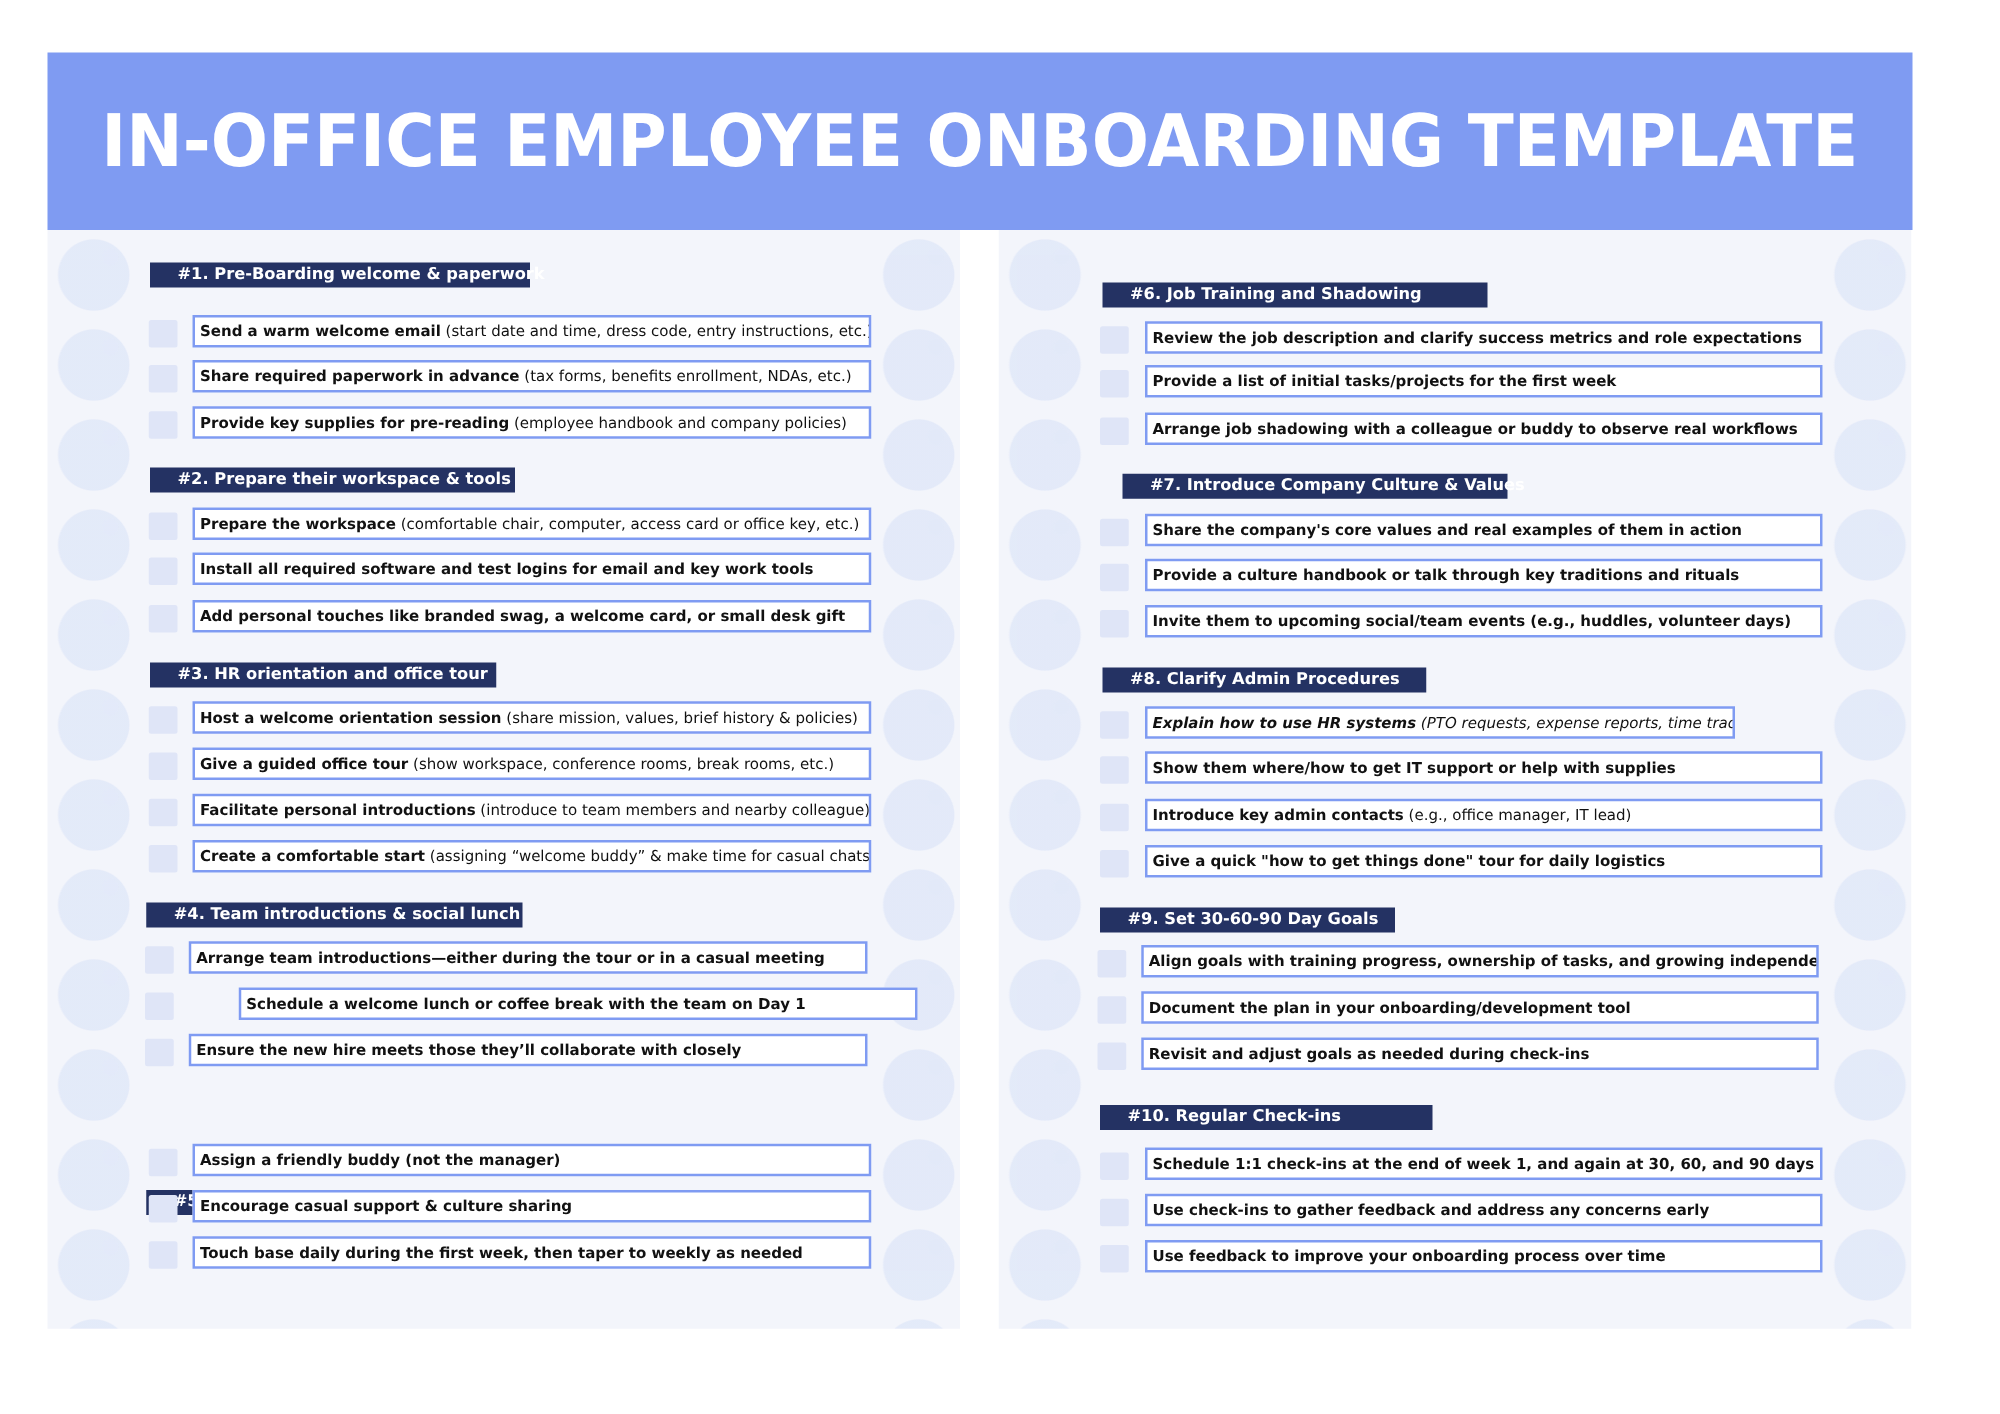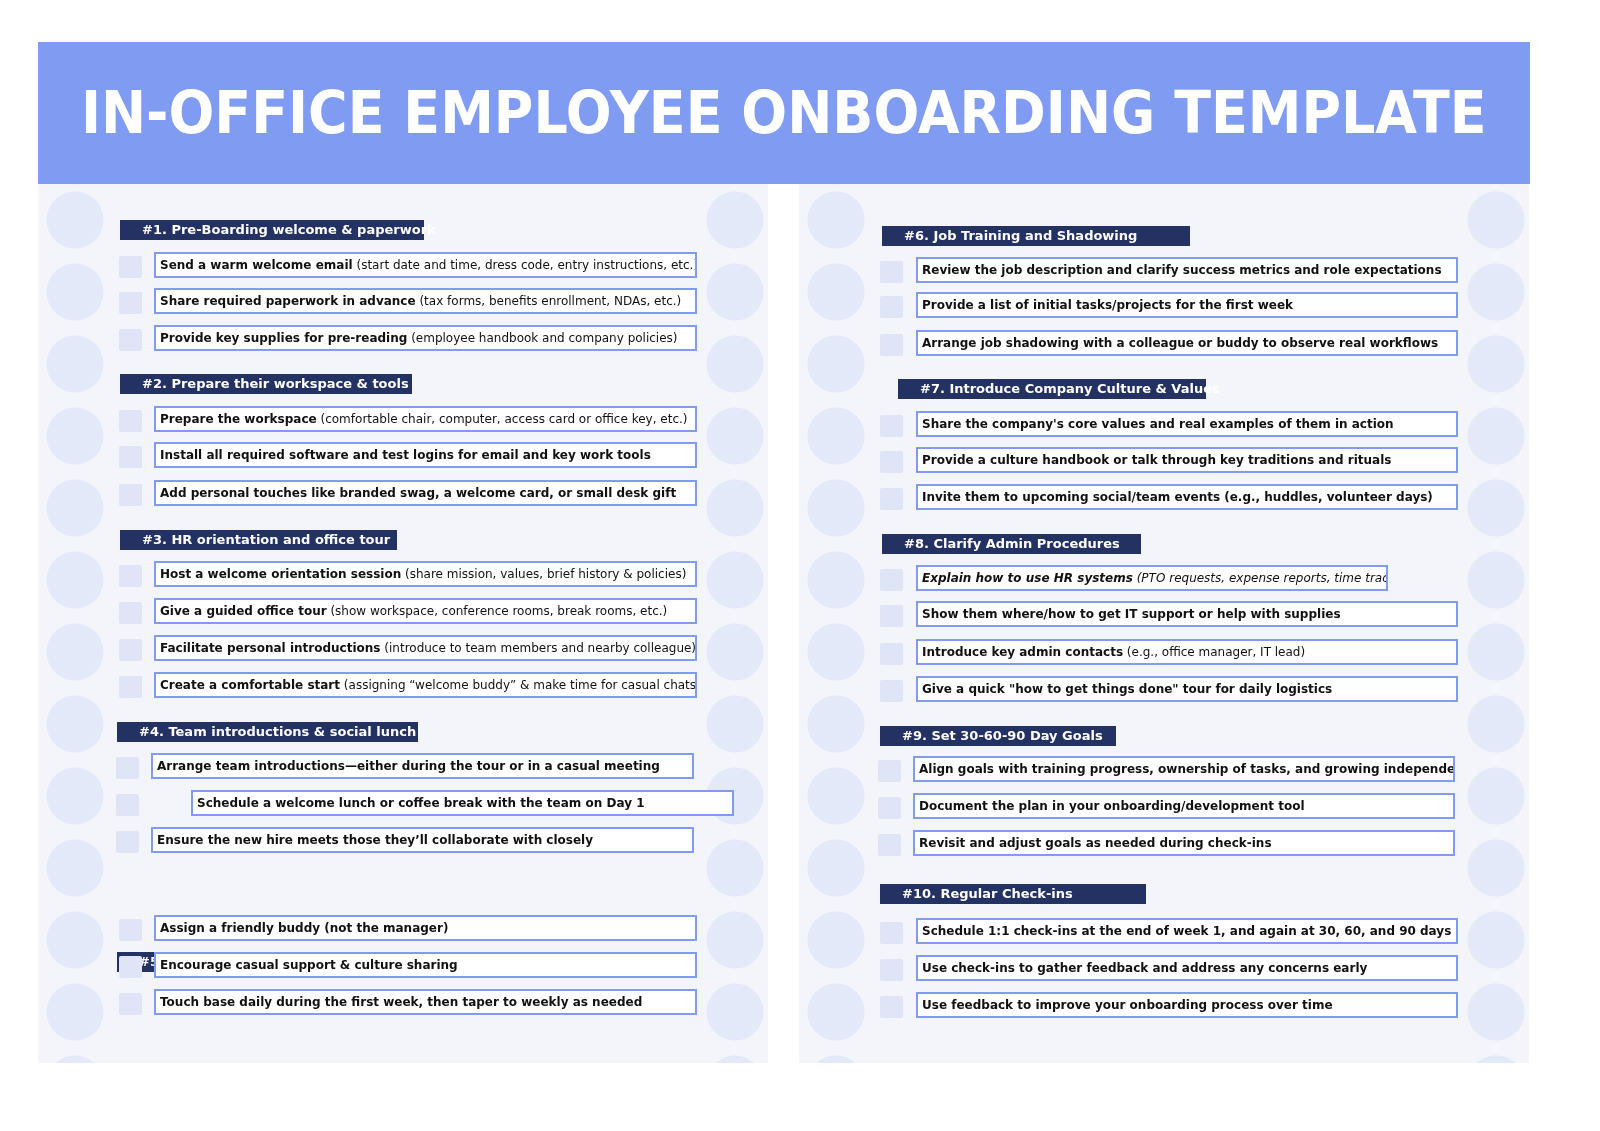--- a/index.html
+++ b/index.html
@@ -60,21 +60,21 @@
   <div class="pattern l"></div>
   <div class="pattern r"></div>
 </div>
 <div class="panel right">
   <div class="pattern l"></div>
   <div class="pattern r"></div>
 </div>
 
 <div id="sections-root">
     <div>
-      <div class="section-header" style="left: 120px; top: 220px; width: 304px;">#1. Pre-Boarding welcome &amp; paperwork</div>
+      <div class="section-header" style="left: 120px; top: 210px; width: 304px;">#1. Pre-Boarding welcome &amp; paperwork</div>
       <div class="item-row" style="left: 119px; top: 252px; width: 578px;">
         <div class="checkbox"></div>
         <div class="item-box" style="left: 35px; width: 543px;"><b>Send a warm welcome email</b><span class="rest"> (start date and time, dress code, entry instructions, etc.)</span></div>
       </div>
       <div class="item-row" style="left: 119px; top: 288px; width: 578px;">
         <div class="checkbox"></div>
         <div class="item-box" style="left: 35px; width: 543px;"><b>Share required paperwork in advance</b><span class="rest"> (tax forms, benefits enrollment, NDAs, etc.)</span></div>
       </div>
       <div class="item-row" style="left: 119px; top: 325px; width: 578px;">
         <div class="checkbox"></div>

